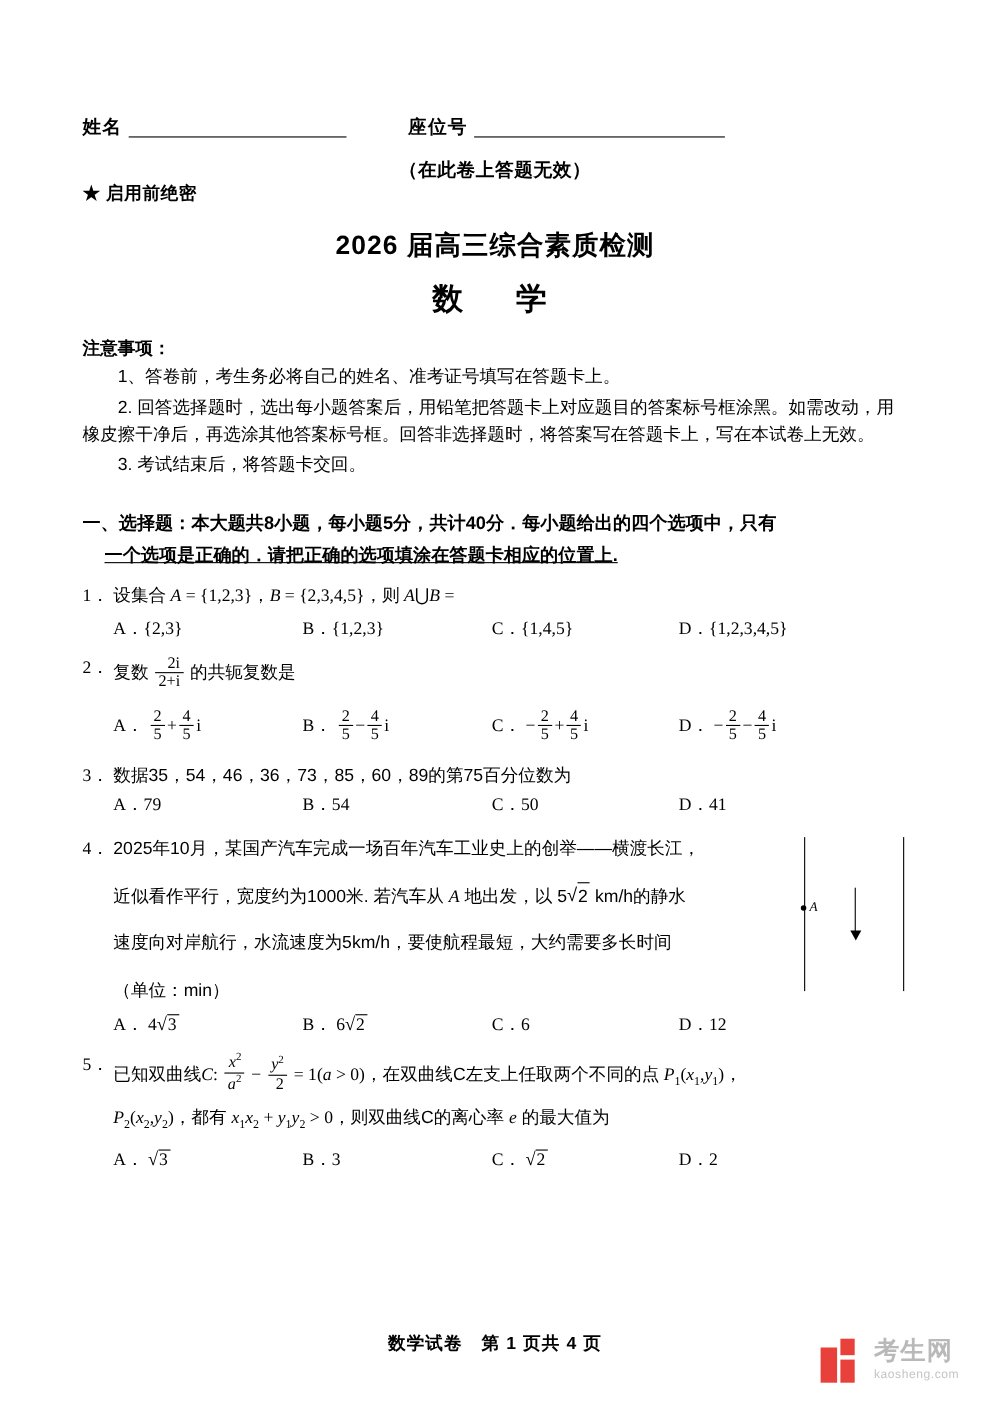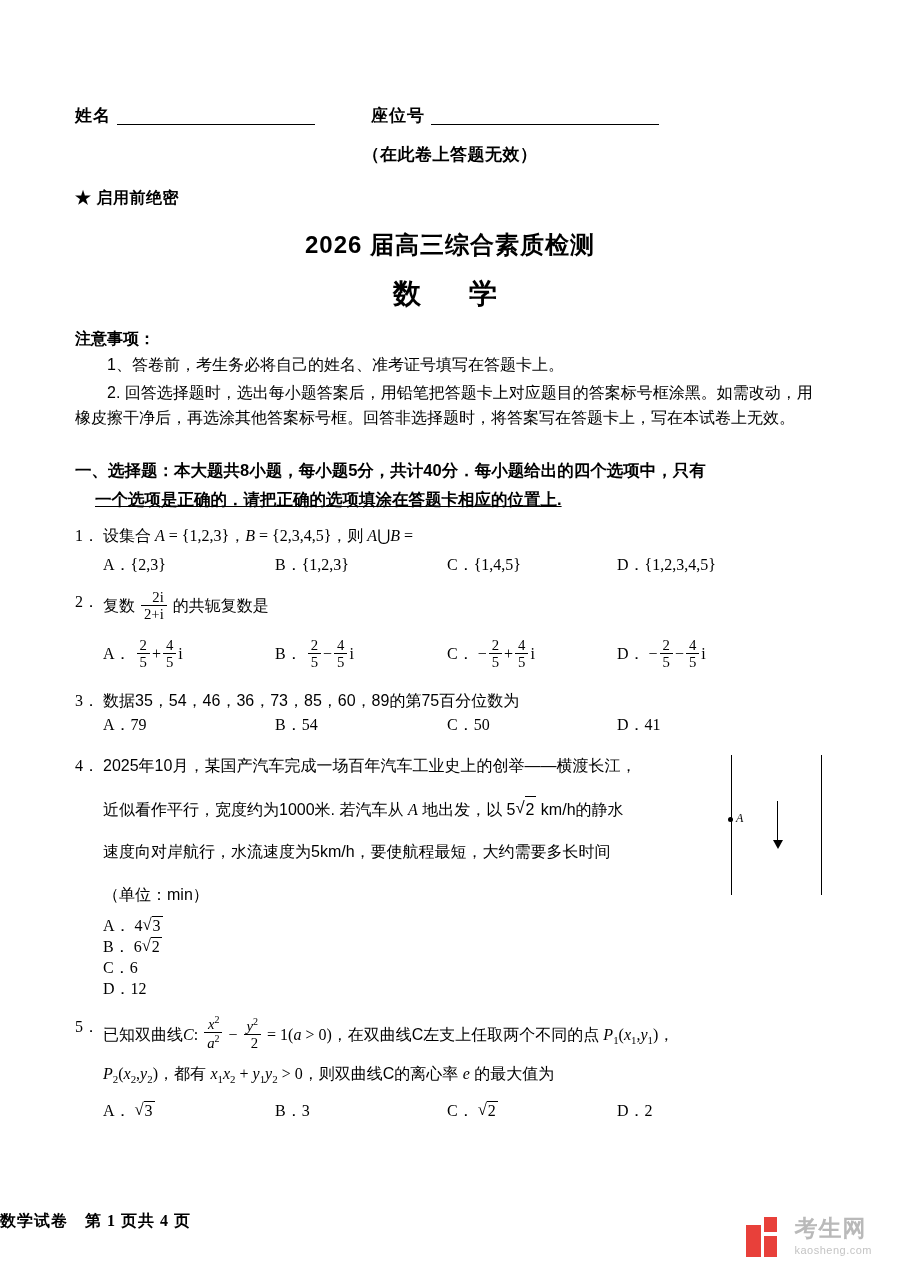--- a/index.html
+++ b/index.html
@@ -45,21 +45,20 @@
   .invalid-note {
     text-align: center;
     font-size: 17px;
     font-weight: bold;
     font-family: "Liberation Sans", sans-serif;
     margin-top: 16px;
     letter-spacing: 0.5px;
   }
 
   .secret {
-    margin-top: 22px;
     font-size: 16px;
     font-weight: bold;
     font-family: "Liberation Sans", sans-serif;
     letter-spacing: 0.5px;
   }
 
   .doc-title {
     text-align: center;
     font-size: 24px;
     font-weight: bold;
@@ -208,23 +207,24 @@
     border-left: 5px solid transparent;
     border-right: 5px solid transparent;
     border-top: 9px solid #000;
   }
 
   .footer {
     position: absolute;
     left: 0;
     right: 0;
     bottom: 42px;
-    font-size: 16px;
-    font-weight: bold;
-    font-family: Liberation Serif, serif;
+    text-align: center;
+    font-size: 16px;
+    font-weight: bold;
+    font-family: Liberation Sans, sans-serif;
     letter-spacing: 1px;
   }
 
   
   .wm {
     position: absolute;
     right: 28px;
     bottom: 16px;
     display: flex;
     align-items: center;
@@ -277,20 +277,21 @@
   <div class="invalid-note">（在此卷上答题无效）</div>
 
   <div class="secret">★ 启用前绝密</div>
 
   <div class="doc-title">2026 届高三综合素质检测</div>
   <div class="doc-subject">数　学</div>
 
   <div class="notes-title">注意事项：</div>
   <div class="note">1、答卷前，考生务必将自己的姓名、准考证号填写在答题卡上。</div>
   <div class="note">2. 回答选择题时，选出每小题答案后，用铅笔把答题卡上对应题目的答案标号框涂黑。如需改动，用橡皮擦干净后，再选涂其他答案标号框。回答非选择题时，将答案写在答题卡上，写在本试卷上无效。</div>
+  <div class="note">3. 考试结束后，将答题卡交回。</div>
 
   <div class="section-head">
     <span>一、选择题：本大题共8小题，每小题5分，共计40分．每小题给出的四个选项中，只有</span>
     <span class="l2">一个选项是正确的．请把正确的选项填涂在答题卡相应的位置上.</span>
   </div>
 
   <div class="q">
     <span class="q-num">1．</span>
     <div class="q-body">
       <span class="q-text">设集合</span>
@@ -358,21 +359,21 @@
       <div class="q-text">（单位：min）</div>
     </div>
     <div class="fig-river">
       <span class="bankL"></span>
       <span class="bankR"></span>
       <span class="dot"></span>
       <span class="lblA">A</span>
       <span class="arrow"></span>
     </div>
   </div>
-  <div class="opts" style="margin-top:8px;flex-direction:column;">
+  <div class="opts" style="margin-top:8px;">
     <span class="opt w-a">
       <span class="tag">A．</span> 4<span class="sqrt"><span class="rad">3</span></span>
     </span>
     <span class="opt w-b">
       <span class="tag">B．</span> 6<span class="sqrt"><span class="rad">2</span></span>
     </span>
     <span class="opt w-c">
       <span class="tag">C．</span><span>6</span>
     </span>
     <span class="opt">

